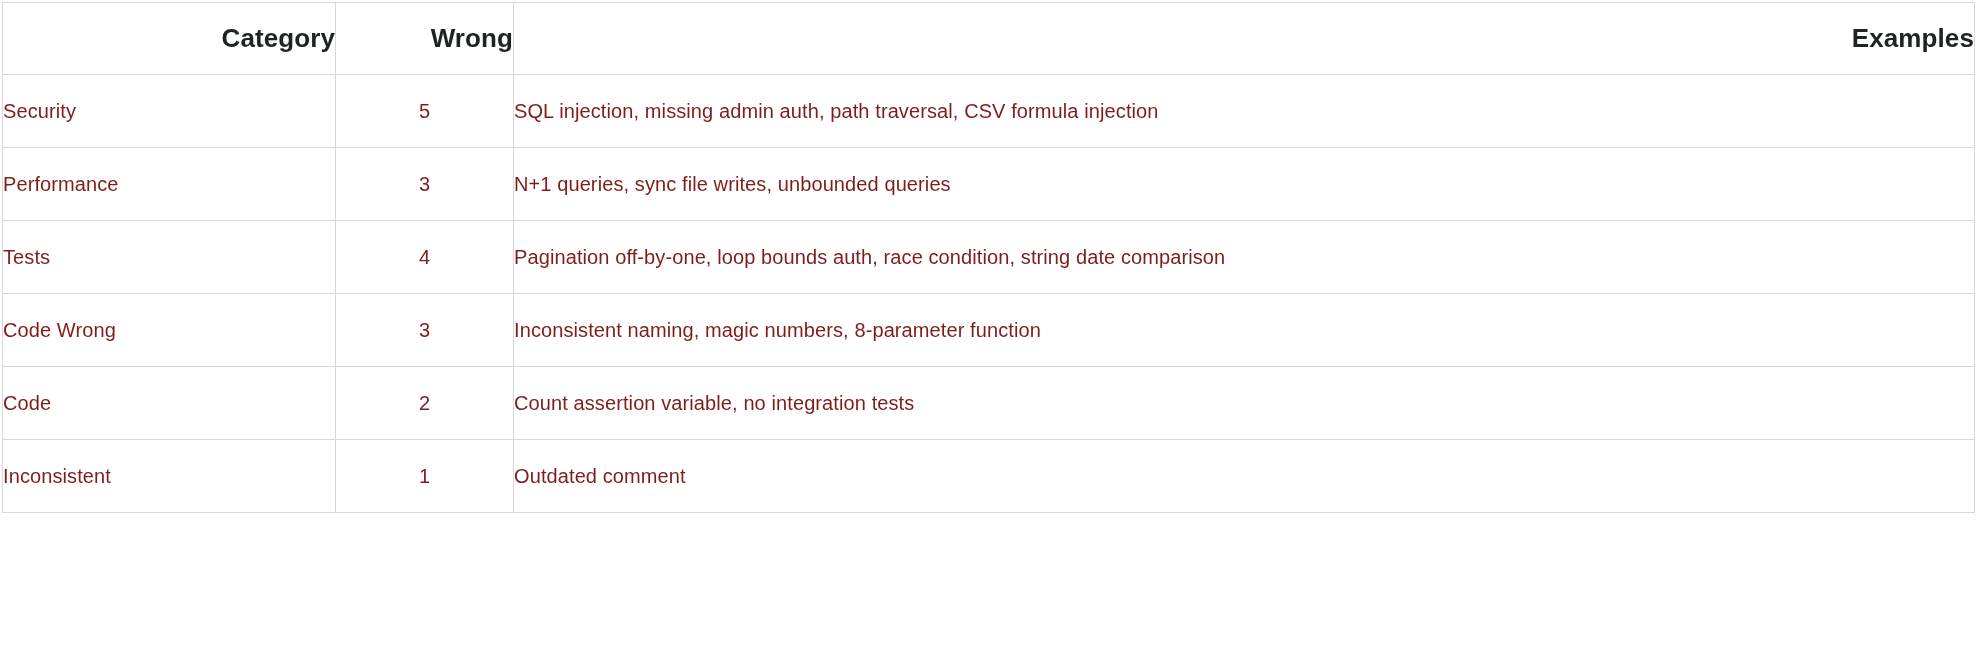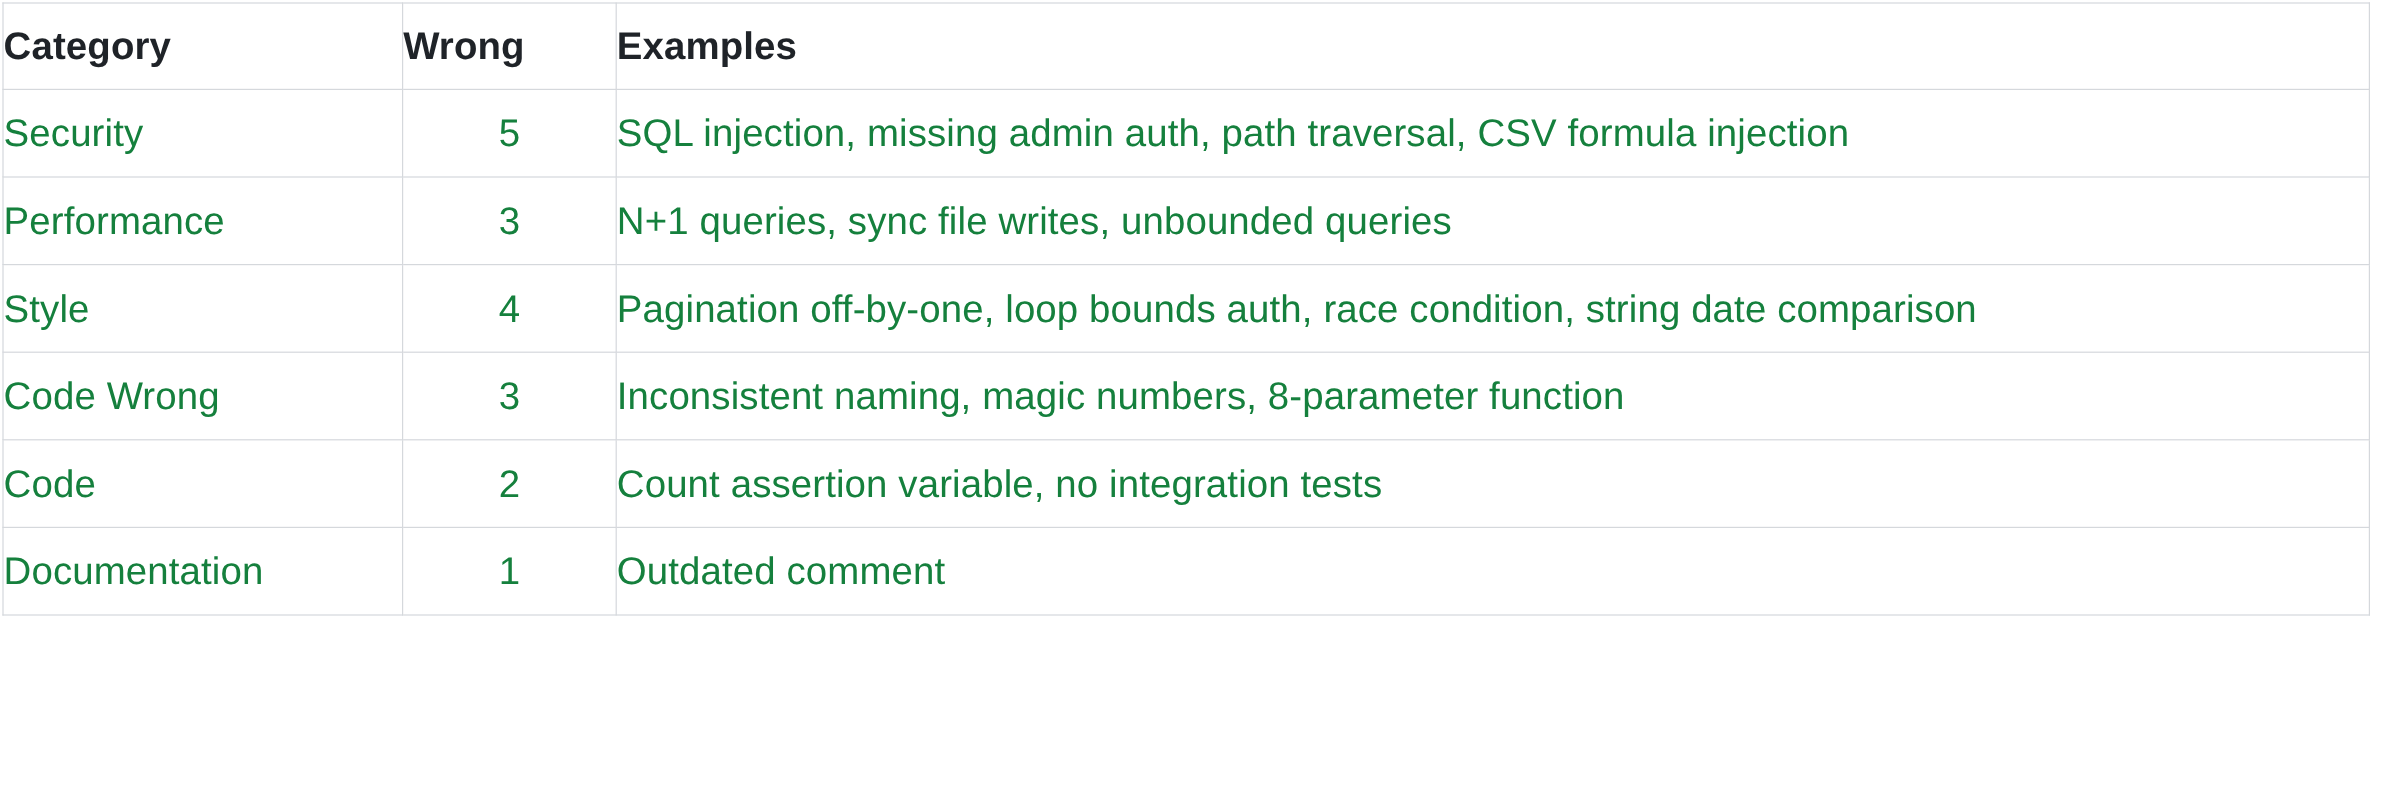--- a/index.html
+++ b/index.html
@@ -38,33 +38,33 @@
   table.issues td {
     border: 1px solid #d5d8dc;
     padding: 0;
     vertical-align: middle;
     box-sizing: border-box;
   }
 
   
   table.issues thead th {
     height: 72px;
-    font-size: 32px;
+    font-size: 26px;
     font-weight: bold;
     color: #1f2328;
-    text-align: left;
+    text-align: right;
     letter-spacing: 0.1px;
   }
 
   
   table.issues tbody td {
     height: 73px;
-    font-size: 32px;
+    font-size: 20px;
     font-weight: normal;
-    color: #15803d;
+    color: #7f1d1d;
     letter-spacing: 0.1px;
   }
 
   td.cell-category {
     text-align: left;
     padding-left: 30px;
   }
   td.cell-count {
     text-align: center;
   }
@@ -98,34 +98,34 @@
         <td class="cell-category">Security</td>
         <td class="cell-count">5</td>
         <td class="cell-examples">SQL injection, missing admin auth, path traversal, CSV formula injection</td>
       </tr>
       <tr>
         <td class="cell-category">Performance</td>
         <td class="cell-count">3</td>
         <td class="cell-examples">N+1 queries, sync file writes, unbounded queries</td>
       </tr>
       <tr>
-        <td class="cell-category">Style</td>
+        <td class="cell-category">Tests</td>
         <td class="cell-count">4</td>
         <td class="cell-examples">Pagination off-by-one, loop bounds auth, race condition, string date comparison</td>
       </tr>
       <tr>
         <td class="cell-category">Code Wrong</td>
         <td class="cell-count">3</td>
         <td class="cell-examples">Inconsistent naming, magic numbers, 8-parameter function</td>
       </tr>
       <tr>
         <td class="cell-category">Code</td>
         <td class="cell-count">2</td>
         <td class="cell-examples">Count assertion variable, no integration tests</td>
       </tr>
       <tr>
-        <td class="cell-category">Documentation</td>
+        <td class="cell-category">Inconsistent</td>
         <td class="cell-count">1</td>
         <td class="cell-examples">Outdated comment</td>
       </tr>
     </tbody>
   </table>
 </div>
 
 </body></html>

